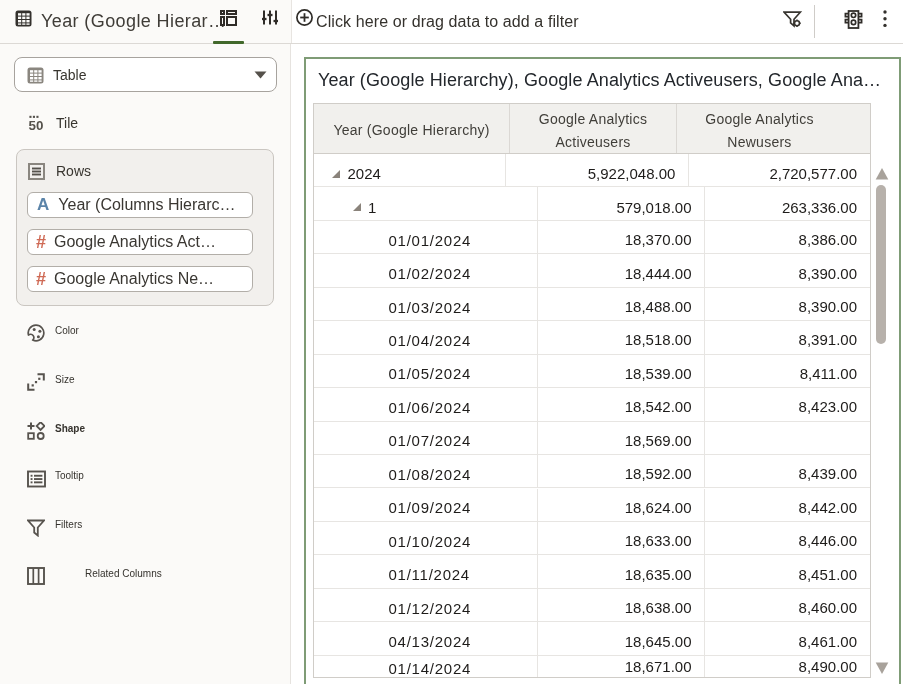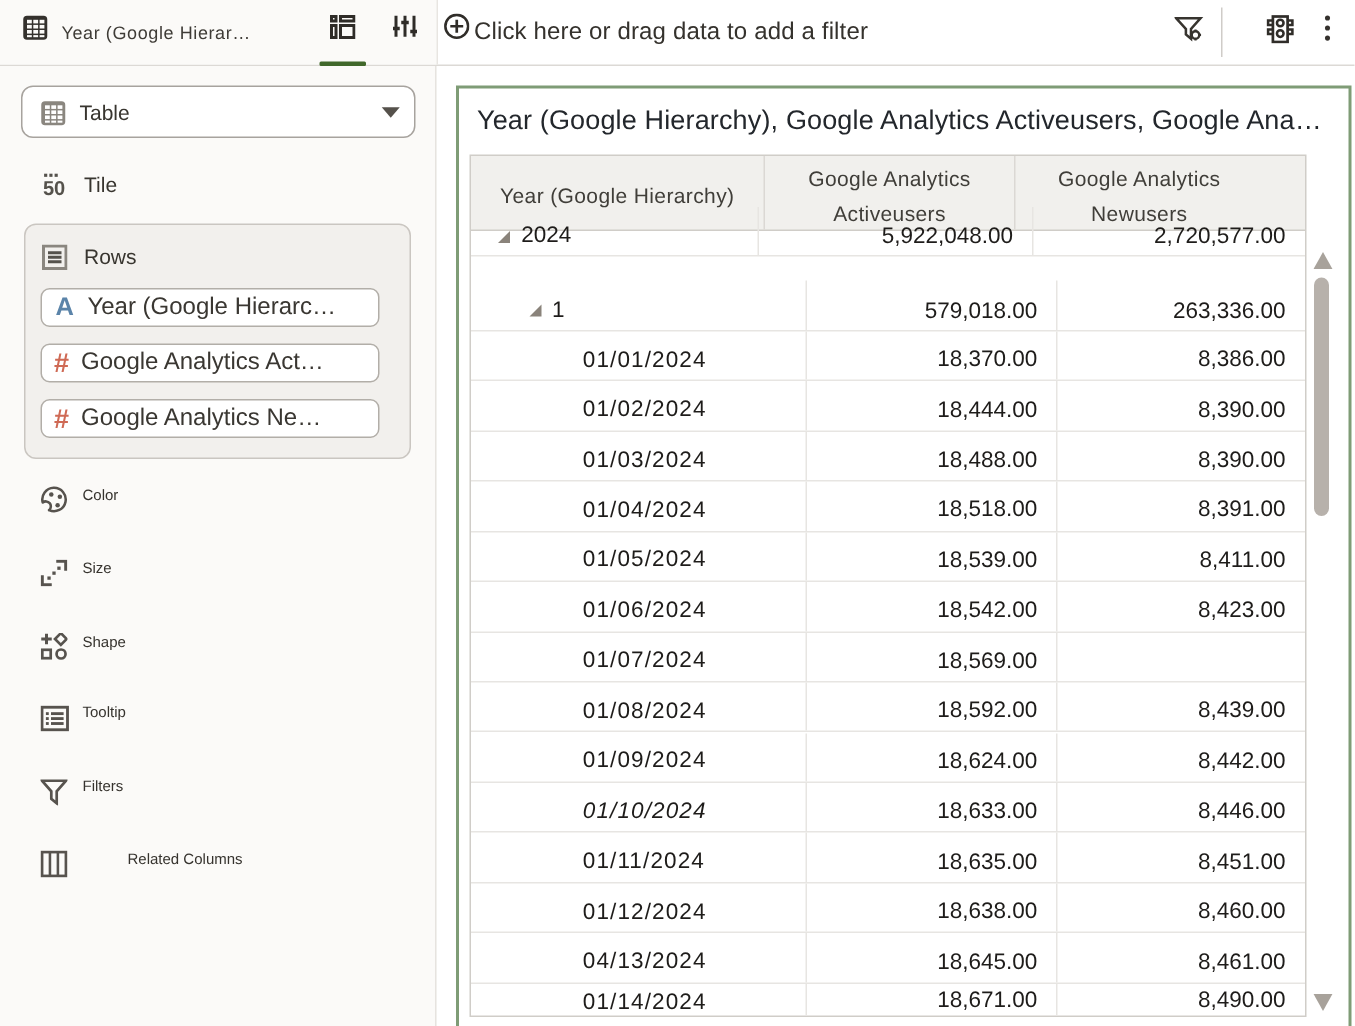--- a/index.html
+++ b/index.html
@@ -58,21 +58,21 @@
         <rect x="7.2" y="6.6" width="3.2" height="2.4"></rect>
         <rect x="11.4" y="6.6" width="3.2" height="2.4"></rect>
       <rect x="3" y="10" width="3.2" height="2.4"></rect>
         <rect x="7.2" y="10" width="3.2" height="2.4"></rect>
         <rect x="11.4" y="10" width="3.2" height="2.4"></rect>
       <rect x="3" y="13.4" width="3.2" height="1.4"></rect>
         <rect x="7.2" y="13.4" width="3.2" height="1.4"></rect>
         <rect x="11.4" y="13.4" width="3.2" height="1.4"></rect>
     </g>
   </svg>
-  <div class="abs" style="left:41px;top:0;height:43px;display:flex;align-items:center;font-size:12px;letter-spacing:0.4px;color:#3f3c37;">Year (Google Hierar…</div>
+  <div class="abs" style="left:41px;top:0;height:43px;display:flex;align-items:center;font-size:18px;letter-spacing:0.4px;color:#3f3c37;">Year (Google Hierar…</div>
 
   <svg class="abs" style="left:220px;top:10px" width="17" height="16" viewBox="0 0 17 16">
     <g fill="none" stroke="#2f2c28" stroke-width="2">
       <rect x="1" y="1" width="3" height="3"></rect>
       <rect x="7" y="1" width="9" height="3"></rect>
       <rect x="1" y="7" width="3" height="8"></rect>
       <rect x="7" y="7" width="9" height="8"></rect>
     </g>
   </svg>
 
@@ -169,21 +169,21 @@
   <rect x="1" y="1" width="15" height="15" fill="none" stroke="#8a867f" stroke-width="2"></rect>
   <g stroke="#55524c" stroke-width="1.9">
     <line x1="4" y1="5.5" x2="13" y2="5.5"></line>
     <line x1="4" y1="8.5" x2="13" y2="8.5"></line>
     <line x1="4" y1="11.5" x2="13" y2="11.5"></line>
   </g>
 </svg>
 <div class="abs ptxt" style="left:56px;top:163px;">Rows</div>
 <div class="chip" style="top:192px;">
   <div style="margin-left:9px;font-size:17px;font-weight:bold;color:#5b84a9;">A</div>
-  <div class="ctxt">Year (Google Hierarc…</div>
+  <div class="ctxt">Year (Columns Hierarc…</div>
 </div>
 <div class="chip" style="top:229px;">
   <div style="margin-left:8px;font-size:18px;font-weight:bold;color:#cf6a55;">#</div>
   <div class="ctxt" style="margin-left:8px;">Google Analytics Act…</div>
 </div>
 <div class="chip" style="top:266px;">
   <div style="margin-left:8px;font-size:18px;font-weight:bold;color:#cf6a55;">#</div>
   <div class="ctxt" style="margin-left:8px;">Google Analytics Ne…</div>
 </div>
 
@@ -210,21 +210,21 @@
 
 <svg class="icbox" style="top:422px;" width="18" height="18" viewBox="0 0 18 18">
   <g stroke="#57534e" stroke-width="2" fill="none">
     <line x1="4" y1="0.5" x2="4" y2="7.5"></line>
     <line x1="0.5" y1="4" x2="7.5" y2="4"></line>
   </g>
   <rect x="10.8" y="1.2" width="5.5" height="5.5" fill="none" stroke="#57534e" stroke-width="1.8" transform="rotate(45 13.5 4)"></rect>
   <rect x="1.2" y="11.2" width="5.6" height="5.6" fill="none" stroke="#57534e" stroke-width="1.8"></rect>
   <circle cx="13.7" cy="14" r="3" fill="none" stroke="#57534e" stroke-width="1.8"></circle>
 </svg>
-<div class="itemtxt" style="top:423px;">Shape</div>
+<div class="itemtxt" style="top:423px;font-weight:bold;">Shape</div>
 
 <svg class="icbox" style="top:470px;width:19px;" width="19" height="17" viewBox="0 0 19 17">
   <rect x="1" y="1" width="17" height="15" fill="none" stroke="#57534e" stroke-width="1.9"></rect>
   <g fill="#57534e">
     <rect x="3.6" y="4.3" width="1.9" height="1.9"></rect>
       <rect x="7" y="4.3" width="8.4" height="1.9"></rect>
     <rect x="3.6" y="7.6" width="1.9" height="1.9"></rect>
       <rect x="7" y="7.6" width="8.4" height="1.9"></rect>
     <rect x="3.6" y="10.9" width="1.9" height="1.9"></rect>
       <rect x="7" y="10.9" width="8.4" height="1.9"></rect>
@@ -247,21 +247,21 @@
 <div id="canvas"></div>
 <div class="abs" style="left:318px;top:70px;font-size:18px;letter-spacing:0.1px;color:#23272c;white-space:nowrap;">Year (Google Hierarchy), Google Analytics Activeusers, Google Ana…</div>
 
 <div id="tbl">
   <div class="hdr">
     <div class="hcell" style="width:196px;border-right:1px solid #dbd8d4;">Year (Google Hierarchy)</div>
     <div class="hcell" style="width:167px;border-right:1px solid #dbd8d4;">Google Analytics<br>Activeusers</div>
     <div class="hcell" style="width:165px;">Google Analytics<br>Newusers</div>
   </div>
   <div id="rows">
-      <div class="row rline grp" style="top:34px;gap:38px;">
+      <div class="row rline grp" style="top:50px;gap:38px;">
         <div class="c1">
           <div class="tri" style="left:18px;top:15.5px;"></div>
           <div class="dtxt" style="left:33.5px;">2024</div>
         </div>
         <div class="c2">5,922,048.00</div>
         <div class="c3">2,720,577.00</div>
       </div>
       <div class="row rline grp" style="top:83.45px;">
         <div class="c1">
           <div class="tri" style="left:38.5px;top:15.5px;"></div>
@@ -327,21 +327,21 @@
       </div>
       <div class="row rline" style="top:384.5px;">
         <div class="c1">
           <div class="dtxt date" style="left:74.5px;">01/09/2024</div>
         </div>
         <div class="c2">18,624.00</div>
         <div class="c3">8,442.00</div>
       </div>
       <div class="row rline" style="top:417.95000000000005px;">
         <div class="c1">
-          <div class="dtxt date" style="left:74.5px;font-style:italic;">01/10/2024</div>
+          <div class="dtxt date" style="left:74.5px;">01/10/2024</div>
         </div>
         <div class="c2">18,633.00</div>
         <div class="c3">8,446.00</div>
       </div>
       <div class="row rline" style="top:451.40000000000003px;">
         <div class="c1">
           <div class="dtxt date" style="left:74.5px;">01/11/2024</div>
         </div>
         <div class="c2">18,635.00</div>
         <div class="c3">8,451.00</div>

